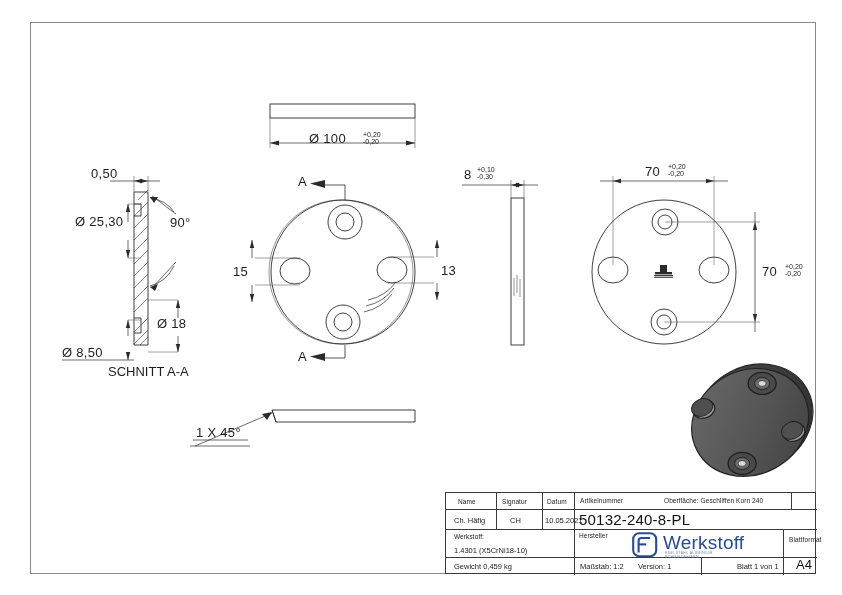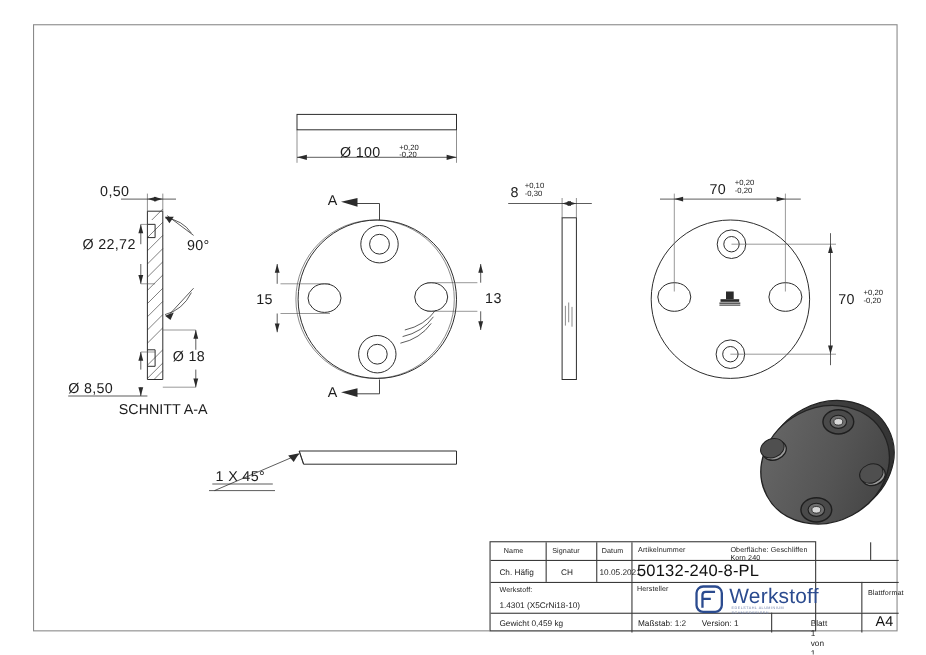--- a/index.html
+++ b/index.html
@@ -5,21 +5,21 @@
   html,body{margin:0;padding:0;background:#ffffff;}
   body{width:842px;height:595px;font-family:"Liberation Sans",sans-serif;color:#1a1a1a;overflow:hidden;}
   #sheet{position:relative;width:842px;height:595px;background:#fff;}
   #frame{position:absolute;left:30px;top:22px;width:786px;height:552px;border:1px solid #8a8a8a;box-sizing:border-box;}
   .txt{position:absolute;white-space:nowrap;font-family:"Liberation Sans",sans-serif;color:#1d1d1d;}
   .dim{font-size:13px;letter-spacing:.3px;}
   .tol{position:absolute;font-size:7px;line-height:7.5px;letter-spacing:0;}
   .lbl{font-size:12px;}
   svg{position:absolute;left:0;top:0;overflow:visible;}
   
-  #tb{position:absolute;left:445px;top:492px;width:297px;height:82px;border:1px solid #3a3a3a;box-sizing:border-box;background:#fff;}
+  #tb{position:absolute;left:445px;top:492px;width:371px;height:82px;border:1px solid #3a3a3a;box-sizing:border-box;background:#fff;}
   #tb .cell{position:absolute;box-sizing:border-box;}
   #tb .vl{position:absolute;top:0;width:1px;background:#3a3a3a;}
   #tb .hl{position:absolute;left:0;height:1px;background:#3a3a3a;}
   .tbs{font-size:6.5px;color:#222;letter-spacing:.1px;}
   .tbm{font-size:7.5px;color:#222;}
   .tbbig{font-size:15px;color:#111;letter-spacing:.2px;}
   .tba4{font-size:13px;color:#111;}
   
   #logo{position:absolute;left:632px;top:532px;width:100px;height:26px;}
   .lgtxt{position:absolute;left:31px;top:0px;font-size:19px;color:#2b4b8f;letter-spacing:.2px;font-family:"Liberation Sans",sans-serif;}
@@ -196,21 +196,21 @@
     <line x1="193" y1="440" x2="248" y2="440" stroke="#2b2b2b" stroke-width="0.7"></line>
   </svg>
 
   <div class="txt dim" style="left:309px;top:131px;">
     <span>Ø</span> <span>100</span>
   </div>
   <div class="tol" style="left:363px;top:131px;">+0,20</div>
   <div class="tol" style="left:363px;top:138px;">-0,20</div>
 
   <div class="txt dim" style="left:91px;top:166px;">0,50</div>
-  <div class="txt dim" style="left:75px;top:214px;">Ø 22,72</div>
+  <div class="txt dim" style="left:75px;top:214px;">Ø 25,30</div>
   <div class="txt dim" style="left:170px;top:215px;text-align:center;">90°</div>
   <div class="txt dim" style="left:157px;top:316px;">Ø 18</div>
   <div class="txt dim" style="left:62px;top:345px;">Ø 8,50</div>
   <div class="txt lbl" style="left:108px;top:364px;font-size:13px;">SCHNITT A-A</div>
 
   <div class="txt dim" style="left:298px;top:174px;">A</div>
   <div class="txt dim" style="left:298px;top:349px;">A</div>
   <div class="txt dim" style="left:233px;top:264px;">15</div>
   <div class="txt dim" style="left:441px;top:263px;">13</div>
 

